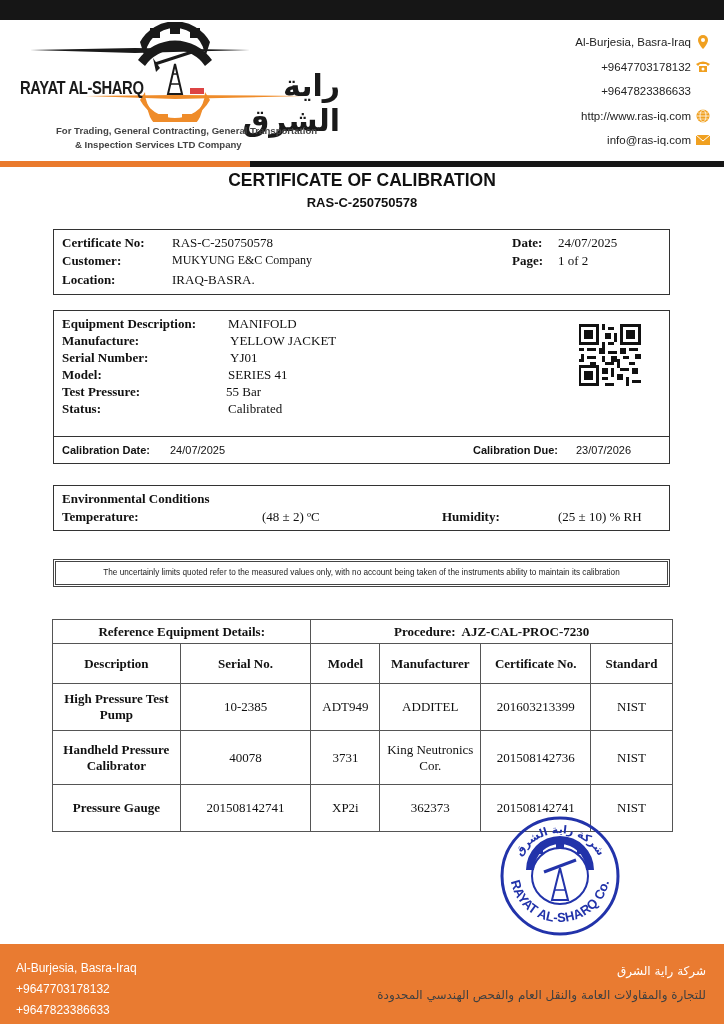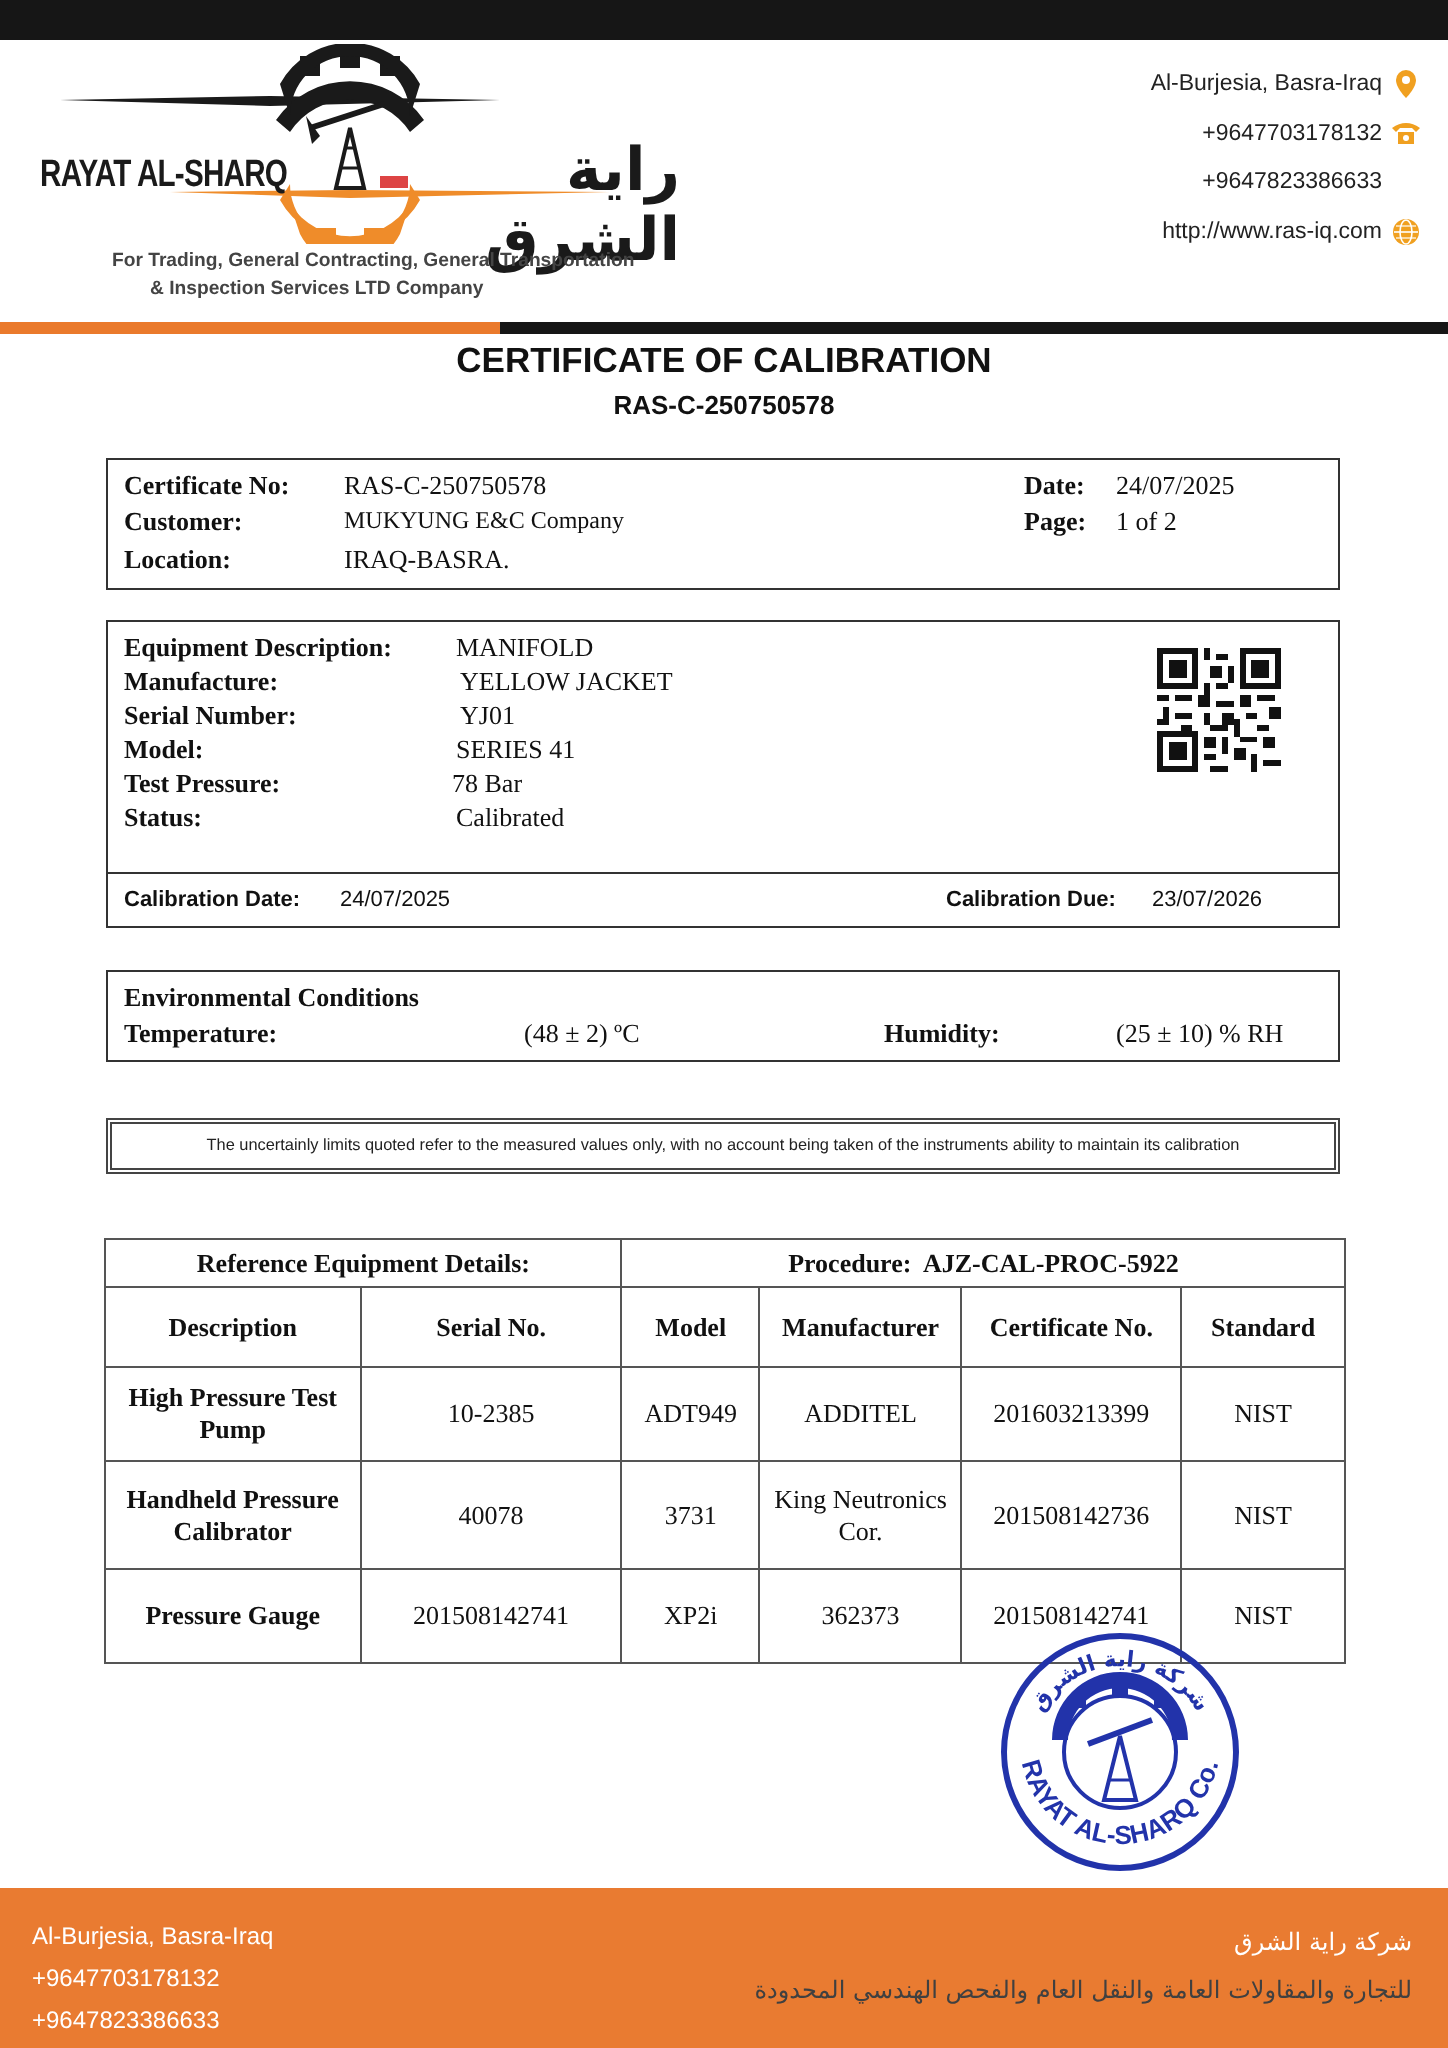--- a/index.html
+++ b/index.html
@@ -120,20 +120,29 @@
     <span class="ico">
       <svg width="14" height="14" viewBox="0 0 14 14">
           <circle cx="7" cy="7" r="6.5" fill="#f0a020"></circle>
           <ellipse cx="7" cy="7" rx="3" ry="6" fill="none" stroke="#fff" stroke-width="0.8"></ellipse>
           <line x1="1" y1="7" x2="13" y2="7" stroke="#fff" stroke-width="0.8"></line>
           <line x1="2" y1="4" x2="12" y2="4" stroke="#fff" stroke-width="0.6"></line>
           <line x1="2" y1="10" x2="12" y2="10" stroke="#fff" stroke-width="0.6"></line>
         </svg>
     </span>
   </div>
+  <div class="contact-row">
+    <span>info@ras-iq.com</span>
+    <span class="ico">
+      <svg width="14" height="10" viewBox="0 0 14 10">
+          <rect x="0" y="0" width="14" height="10" fill="#f0a020"></rect>
+          <path d="M0 0 L7 6 L14 0" fill="none" stroke="#fff" stroke-width="1"></path>
+        </svg>
+    </span>
+  </div>
 </div>
 
 <div class="divider">
   <div class="or"></div>
     <div class="bk"></div>
 </div>
 
 <div class="title">CERTIFICATE OF CALIBRATION</div>
 <div class="subtitle">RAS-C-250750578</div>
 
@@ -153,21 +162,21 @@
 <div class="box box2">
   <span class="abs lbl" style="left:8px;top:5px">Equipment Description:</span>
   <span class="abs val" style="left:174px;top:5px">MANIFOLD</span>
   <span class="abs lbl" style="left:8px;top:22px">Manufacture:</span>
   <span class="abs val" style="left:176px;top:22px">YELLOW JACKET</span>
   <span class="abs lbl" style="left:8px;top:39px">Serial Number:</span>
   <span class="abs val" style="left:176px;top:39px">YJ01</span>
   <span class="abs lbl" style="left:8px;top:56px">Model:</span>
   <span class="abs val" style="left:174px;top:56px">SERIES 41</span>
   <span class="abs lbl" style="left:8px;top:73px">Test Pressure:</span>
-  <span class="abs val" style="left:172px;top:73px">78 Bar</span>
+  <span class="abs val" style="left:172px;top:73px">55 Bar</span>
   <span class="abs lbl" style="left:8px;top:90px">Status:</span>
   <span class="abs val" style="left:174px;top:90px">Calibrated</span>
 </div>
 
 <svg class="qr" viewBox="0 0 21 21" shape-rendering="crispEdges">
   <g fill="#111">
     <rect x="0" y="0" width="7" height="7"></rect>
       <rect x="1" y="1" width="5" height="5" fill="#fff"></rect>
       <rect x="2" y="2" width="3" height="3"></rect>
     <rect x="14" y="0" width="7" height="7"></rect>
@@ -235,21 +244,21 @@
       <col style="width:69px">
       <col style="width:101px">
       <col style="width:110px">
       <col style="width:82px">
   </colgroup>
   <tbody>
       <tr style="height:24px">
     <th colspan="2">Reference Equipment Details:</th>
     <th colspan="4">
       <span>Procedure:</span>&nbsp;
-      <span>AJZ-CAL-PROC-5922</span>
+      <span>AJZ-CAL-PROC-7230</span>
     </th>
   </tr>
   <tr style="height:40px">
     <th>Description</th>
     <th>Serial No.</th>
     <th>Model</th>
     <th>Manufacturer</th>
     <th>Certificate No.</th>
     <th>Standard</th>
   </tr>

